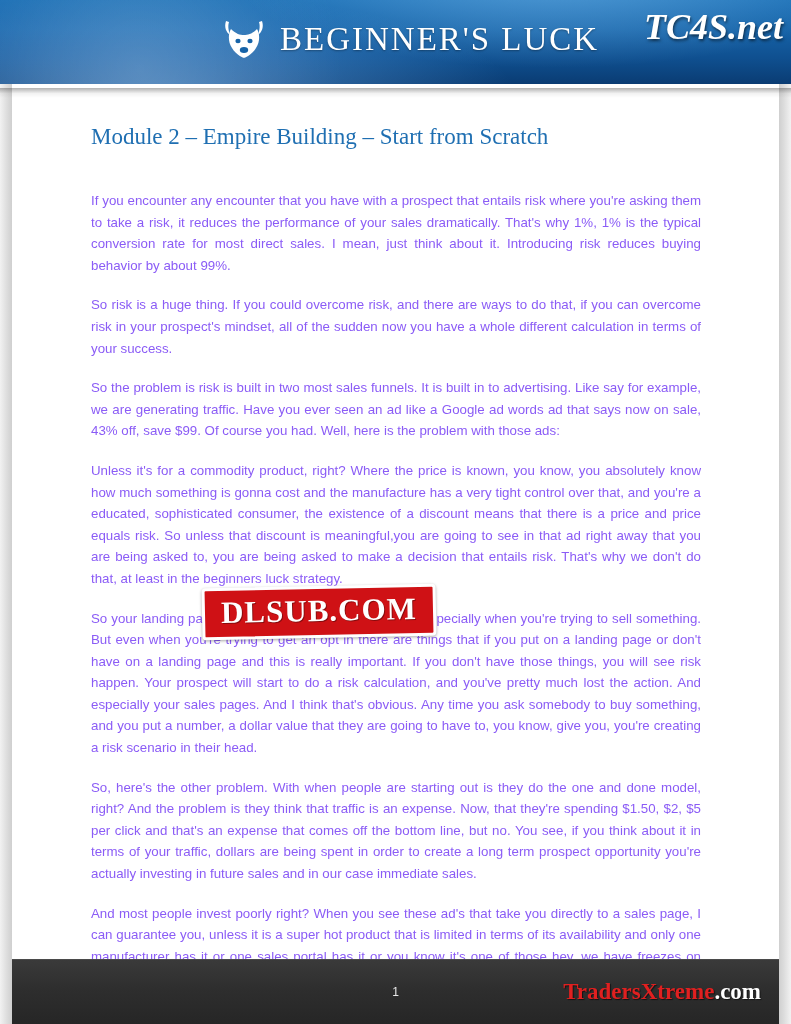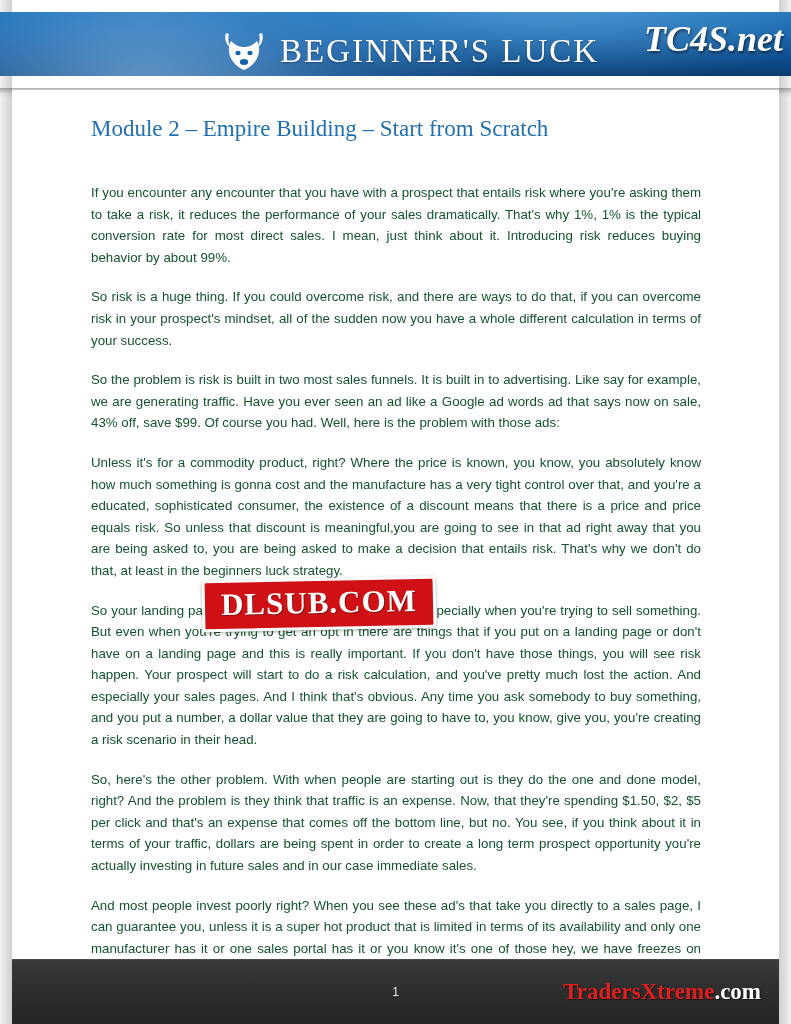--- a/index.html
+++ b/index.html
@@ -36,23 +36,23 @@
   .gutter-left { left: 0; }
   .gutter-right {
     right: 0;
     background: linear-gradient(270deg, #f2f2f2 0%, #dcdcdc 60%, #cfcfcf 100%);
   }
 
   
   .header {
     position: absolute;
     left: 0;
-    top: 12px;
-    width: 791px;
-    height: 64px;
+    top: 0;
+    width: 791px;
+    height: 84px;
     background:
       radial-gradient(ellipse 600px 180px at 20% 120%, rgba(120,190,255,0.55) 0%, rgba(120,190,255,0) 60%),
       radial-gradient(ellipse 520px 150px at 70% -30%, rgba(150,210,255,0.45) 0%, rgba(150,210,255,0) 62%),
       linear-gradient(180deg, #1b6fb5 0%, #1663a8 35%, #0f4f8f 70%, #0a3c73 100%);
     overflow: hidden;
   }
   .header:after {
     content: "";
     position: absolute;
     left: -120px;
@@ -108,21 +108,21 @@
     letter-spacing: 0px;
     text-shadow: 1px 2px 3px rgba(0,0,0,0.55);
     z-index: 3;
     font-style: italic;
   }
 
   
   .content {
     position: absolute;
     left: 12px;
-    top: 90px;
+    top: 98px;
     width: 767px;
     height: 862px;
     background: #ffffff;
     box-sizing: border-box;
   }
 
   .title-block {
     position: absolute;
     left: 79px;
     top: 26px;
@@ -144,21 +144,21 @@
     font-weight: normal;
   }
 
   .body-copy {
     position: absolute;
     left: 79px;
     top: 92px;
     width: 610px;
     font-size: 13.3px;
     line-height: 21.6px;
-    color: #14532d;
+    color: #8b5cf6;
     text-align: justify;
     font-family: "Liberation Sans", sans-serif;
   }
   .body-copy p {
     margin: 0 0 18px 0;
   }
   .body-copy p:last-child { margin-bottom: 0; }
 
   
   .watermark {

